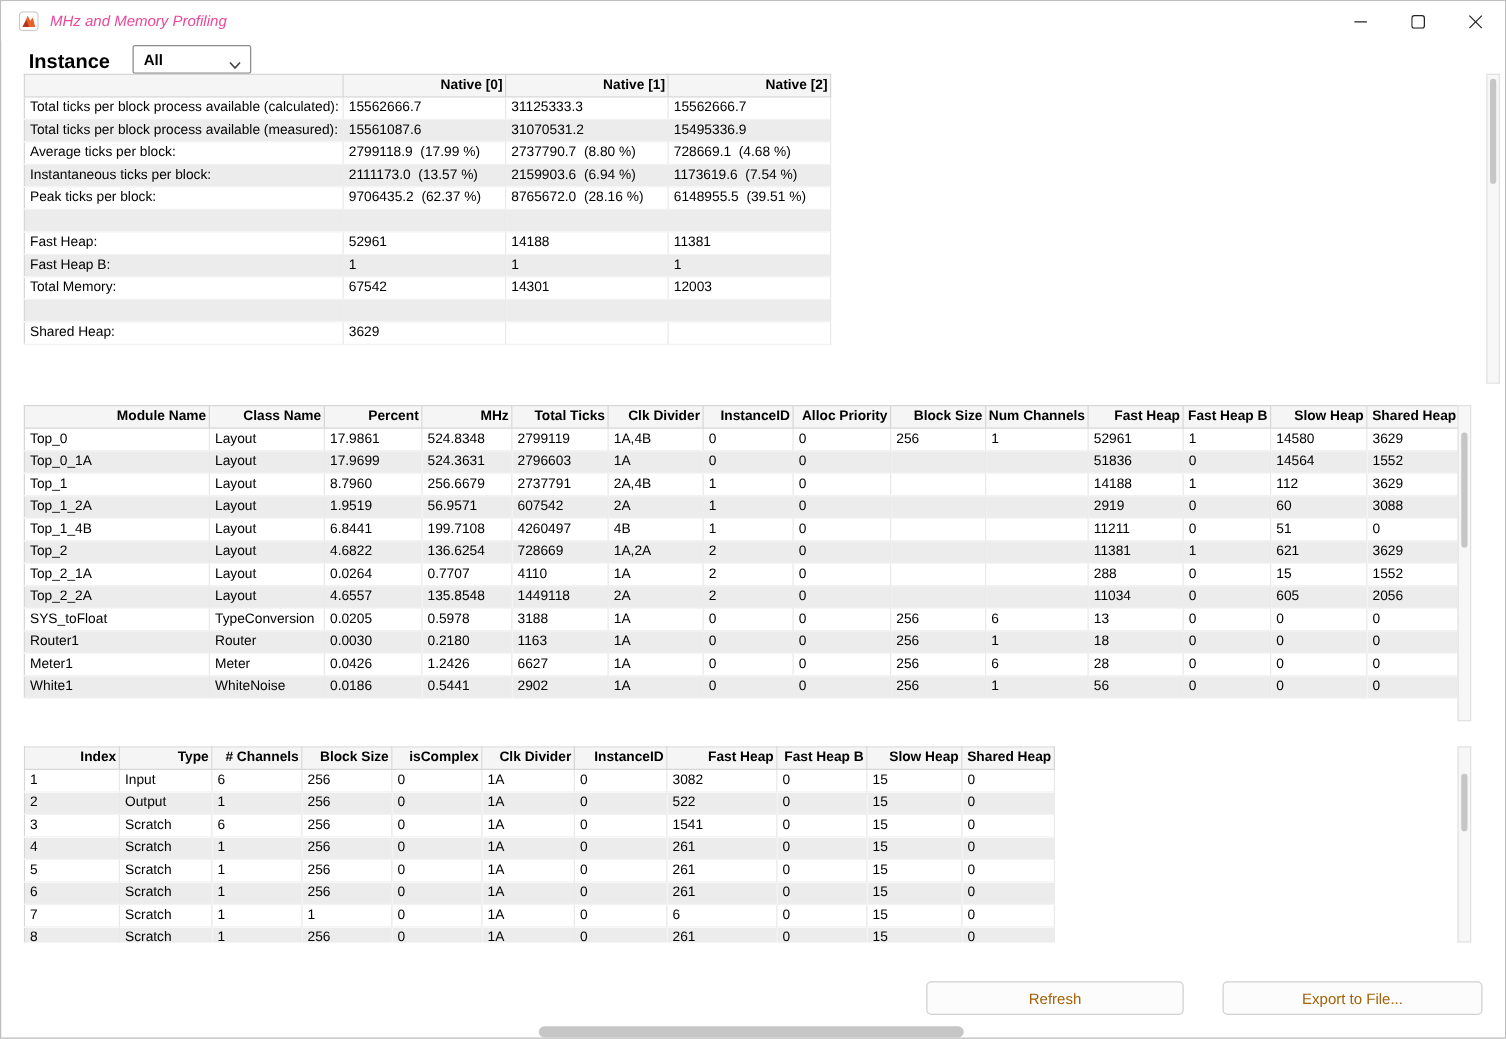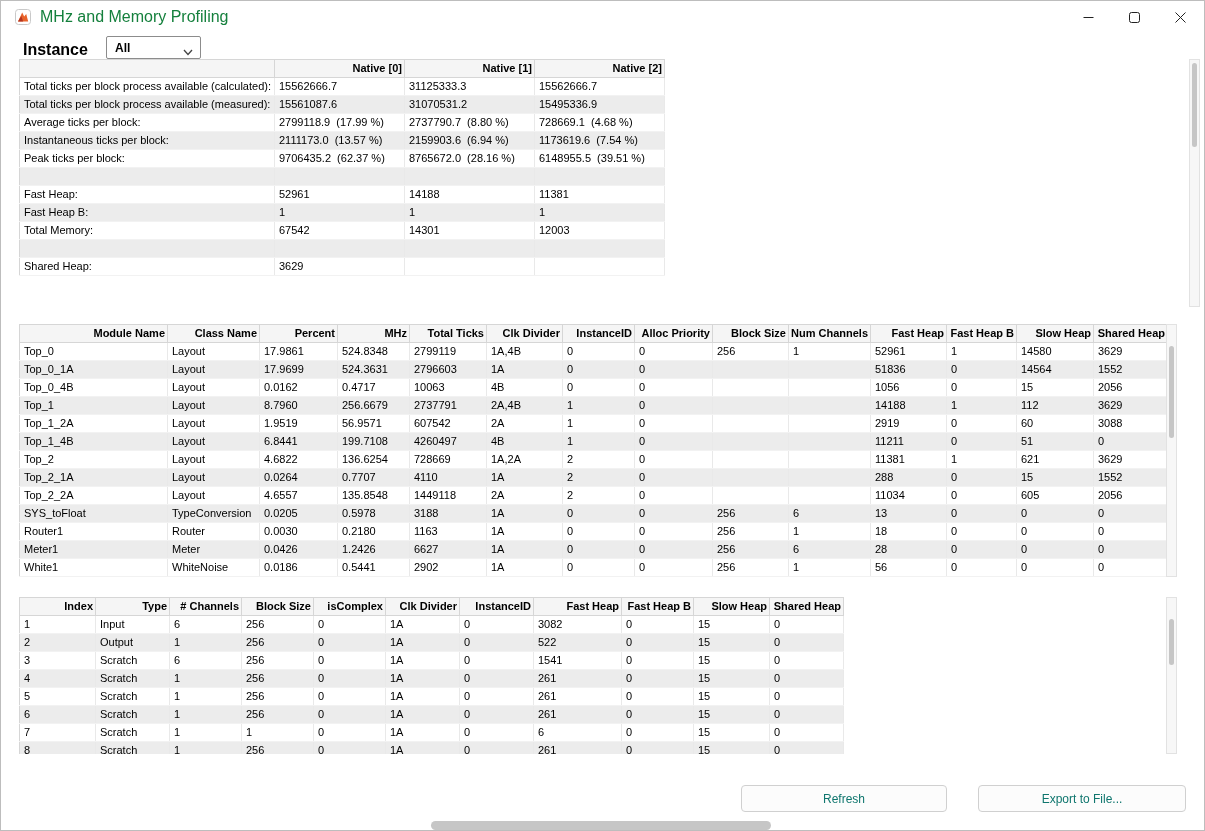--- a/index.html
+++ b/index.html
@@ -6,21 +6,21 @@
   body{
     width:1205px;height:831px;position:relative;overflow:hidden;
     font-family:"Liberation Sans",sans-serif;background:#fff;color:#000;
     -webkit-font-smoothing:antialiased;
   }
   .window{position:absolute;inset:0;border:1px solid #bdbdbd;background:#fff;box-sizing:border-box;}
 
   
   .titlebar{position:absolute;left:0;top:0;right:0;height:32px;display:flex;align-items:center;background:#fff;}
   .app-icon{margin-left:14px;width:16px;height:16px;flex:0 0 auto;}
-  .title{margin-left:9px;font-size:16px;color:#15803d;white-space:nowrap;}
+  .title{margin-left:9px;font-size:12px;color:#ec4899;white-space:nowrap;font-style:italic;}
   .win-controls{position:absolute;right:1px;top:1px;height:31px;display:flex;}
   .win-btn{width:46px;height:31px;display:flex;align-items:center;justify-content:center;font-size:12px;color:#222;}
   .win-btn svg{display:block;}
 
   
   .instance-label{position:absolute;left:22px;top:40px;font-size:16px;font-weight:bold;}
   .combobox{position:absolute;left:105px;top:35px;width:95px;height:23px;border:1px solid #8c8c8c;
     background:#fff;display:flex;align-items:center;font-size:12px;font-weight:bold;padding-left:8px;
     box-sizing:border-box;border-radius:2px;}
   .combobox .chev{position:absolute;right:7px;top:8px;}
@@ -44,21 +44,21 @@
   #sb-summary{left:1188px;top:58px;height:248px;}
   #sb-summary .vthumb{top:3px;height:84px;}
   #sb-module{left:1165px;top:323px;height:253px;}
   #sb-module .vthumb{top:21px;height:92px;}
   #sb-buffer{left:1165px;top:596px;height:157px;}
   #sb-buffer .vthumb{top:21px;height:46px;}
   .hthumb{position:absolute;left:430px;top:820px;width:340px;height:9px;background:#c6c6c6;border-radius:5px;}
 
   
   .btn{position:absolute;top:784px;height:27px;border:1px solid #d0d0d0;border-radius:4px;background:#fcfcfc;
-       font-size:12px;color:#0f766e;display:flex;align-items:center;justify-content:center;box-sizing:border-box;}
+       font-size:12px;color:#a16207;display:flex;align-items:center;justify-content:center;box-sizing:border-box;}
   #btn-refresh{left:740px;width:206px;}
   #btn-export{left:977px;width:208px;}
 </style>
 </head>
 <body>
 
 <div class="window">
 
   <div class="titlebar">
     <span class="app-icon">
@@ -252,36 +252,20 @@
             <td>0</td>
             <td>0</td>
             <td></td>
             <td></td>
             <td>51836</td>
             <td>0</td>
             <td>14564</td>
             <td>1552</td>
           </tr>
           <tr>
-            <td>Top_0_4B</td>
-            <td>Layout</td>
-            <td>0.0162</td>
-            <td>0.4717</td>
-            <td>10063</td>
-            <td>4B</td>
-            <td>0</td>
-            <td>0</td>
-            <td></td>
-            <td></td>
-            <td>1056</td>
-            <td>0</td>
-            <td>15</td>
-            <td>2056</td>
-          </tr>
-          <tr>
             <td>Top_1</td>
             <td>Layout</td>
             <td>8.7960</td>
             <td>256.6679</td>
             <td>2737791</td>
             <td>2A,4B</td>
             <td>1</td>
             <td>0</td>
             <td></td>
             <td></td>

